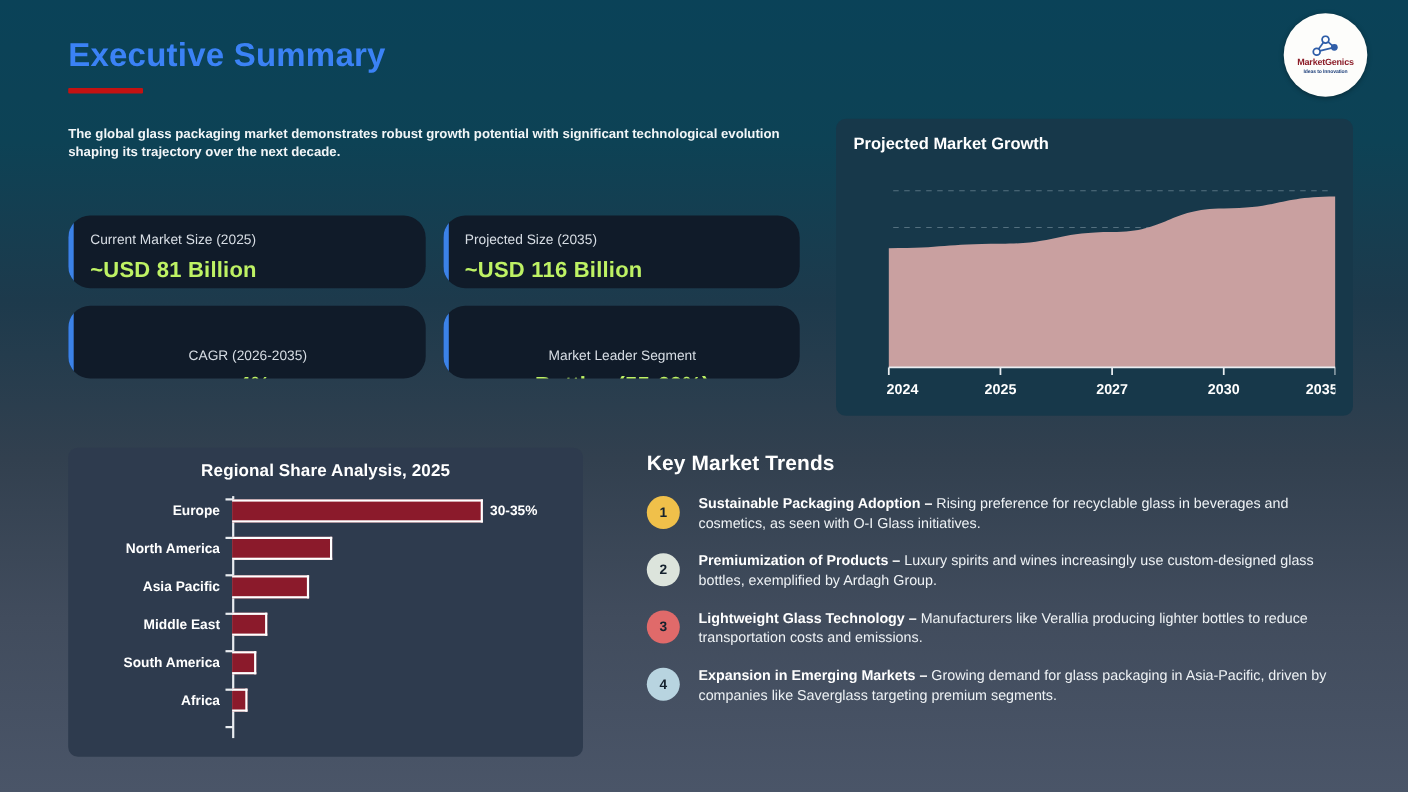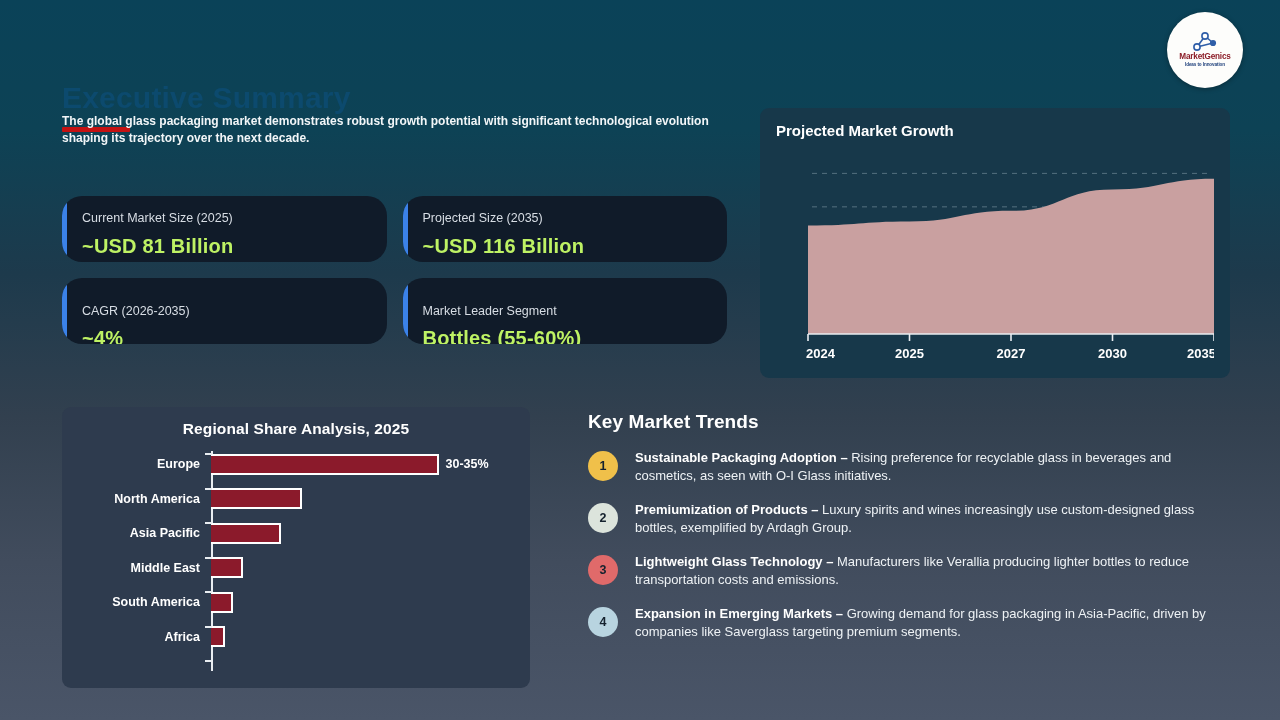--- a/index.html
+++ b/index.html
@@ -5,21 +5,21 @@
   * { margin:0; padding:0; box-sizing:border-box; }
   html, body { width:1280px; height:720px; }
   body{
     font-family:"Liberation Sans", sans-serif;
     background:linear-gradient(180deg,#0a4258 0%,#0d4255 18%,#1d3a4c 38%,#32404f 58%,#414c5d 78%,#4a5568 100%);
     color:#ffffff; overflow:hidden; position:relative;
   }
 
   
   #header{ position:absolute; left:62px; top:34px; }
-  #page-title{ font-size:30px; font-weight:bold; letter-spacing:.2px; color:#0c4a6e; line-height:1.1;margin-top:47px; }
+  #page-title{ font-size:30px; font-weight:bold; letter-spacing:.2px; color:#3b82f6; line-height:1.1; }
   #title-rule{ width:68px; height:5px; background:#c41212; margin-top:13px; border-radius:1px; }
   #subtitle{
     position:absolute; left:62px; top:113px; width:660px;
     font-size:12px; font-weight:bold; line-height:1.45; color:#f2f6f8;
   }
 
   
   #logo{
     position:absolute; right:37px; top:12px; width:76px; height:76px; border-radius:50%;
     background:#fdfdfb; display:flex; flex-direction:column; align-items:center; justify-content:center;
@@ -35,21 +35,21 @@
   .stat-card{
     position:relative; height:66px; background:#101b29; border-radius:20px;
     padding:15px 18px 0 20px; overflow:hidden;
   }
   .stat-card::before{
     content:""; position:absolute; left:0; top:2px; bottom:2px; width:5px;
     background:#3b82e8; border-radius:8px 0 0 8px;
   }
   .stat-label{ font-size:12.5px; color:#d7dde4; font-weight:normal; line-height:1.2; }
   .stat-value{ font-size:20px; font-weight:bold; color:#bef264; margin-top:9px; letter-spacing:.2px; }
-  .stat-card.lower{ padding-top:26px; }
+  .stat-card.lower{ padding-top:38px;text-align:center; }
   .stat-card.lower .stat-value{ margin-top:8px; }
 
   
   #growth-panel{
     position:absolute; left:760px; top:108px; width:470px; height:270px;
     background:#17384a; border-radius:9px; padding:14px 16px 10px 16px;
   }
   #growth-title{ font-size:15px; font-weight:bold; color:#ffffff; }
   #growth-plot{ position:absolute; left:16px; top:44px; width:438px; height:212px; }
 

